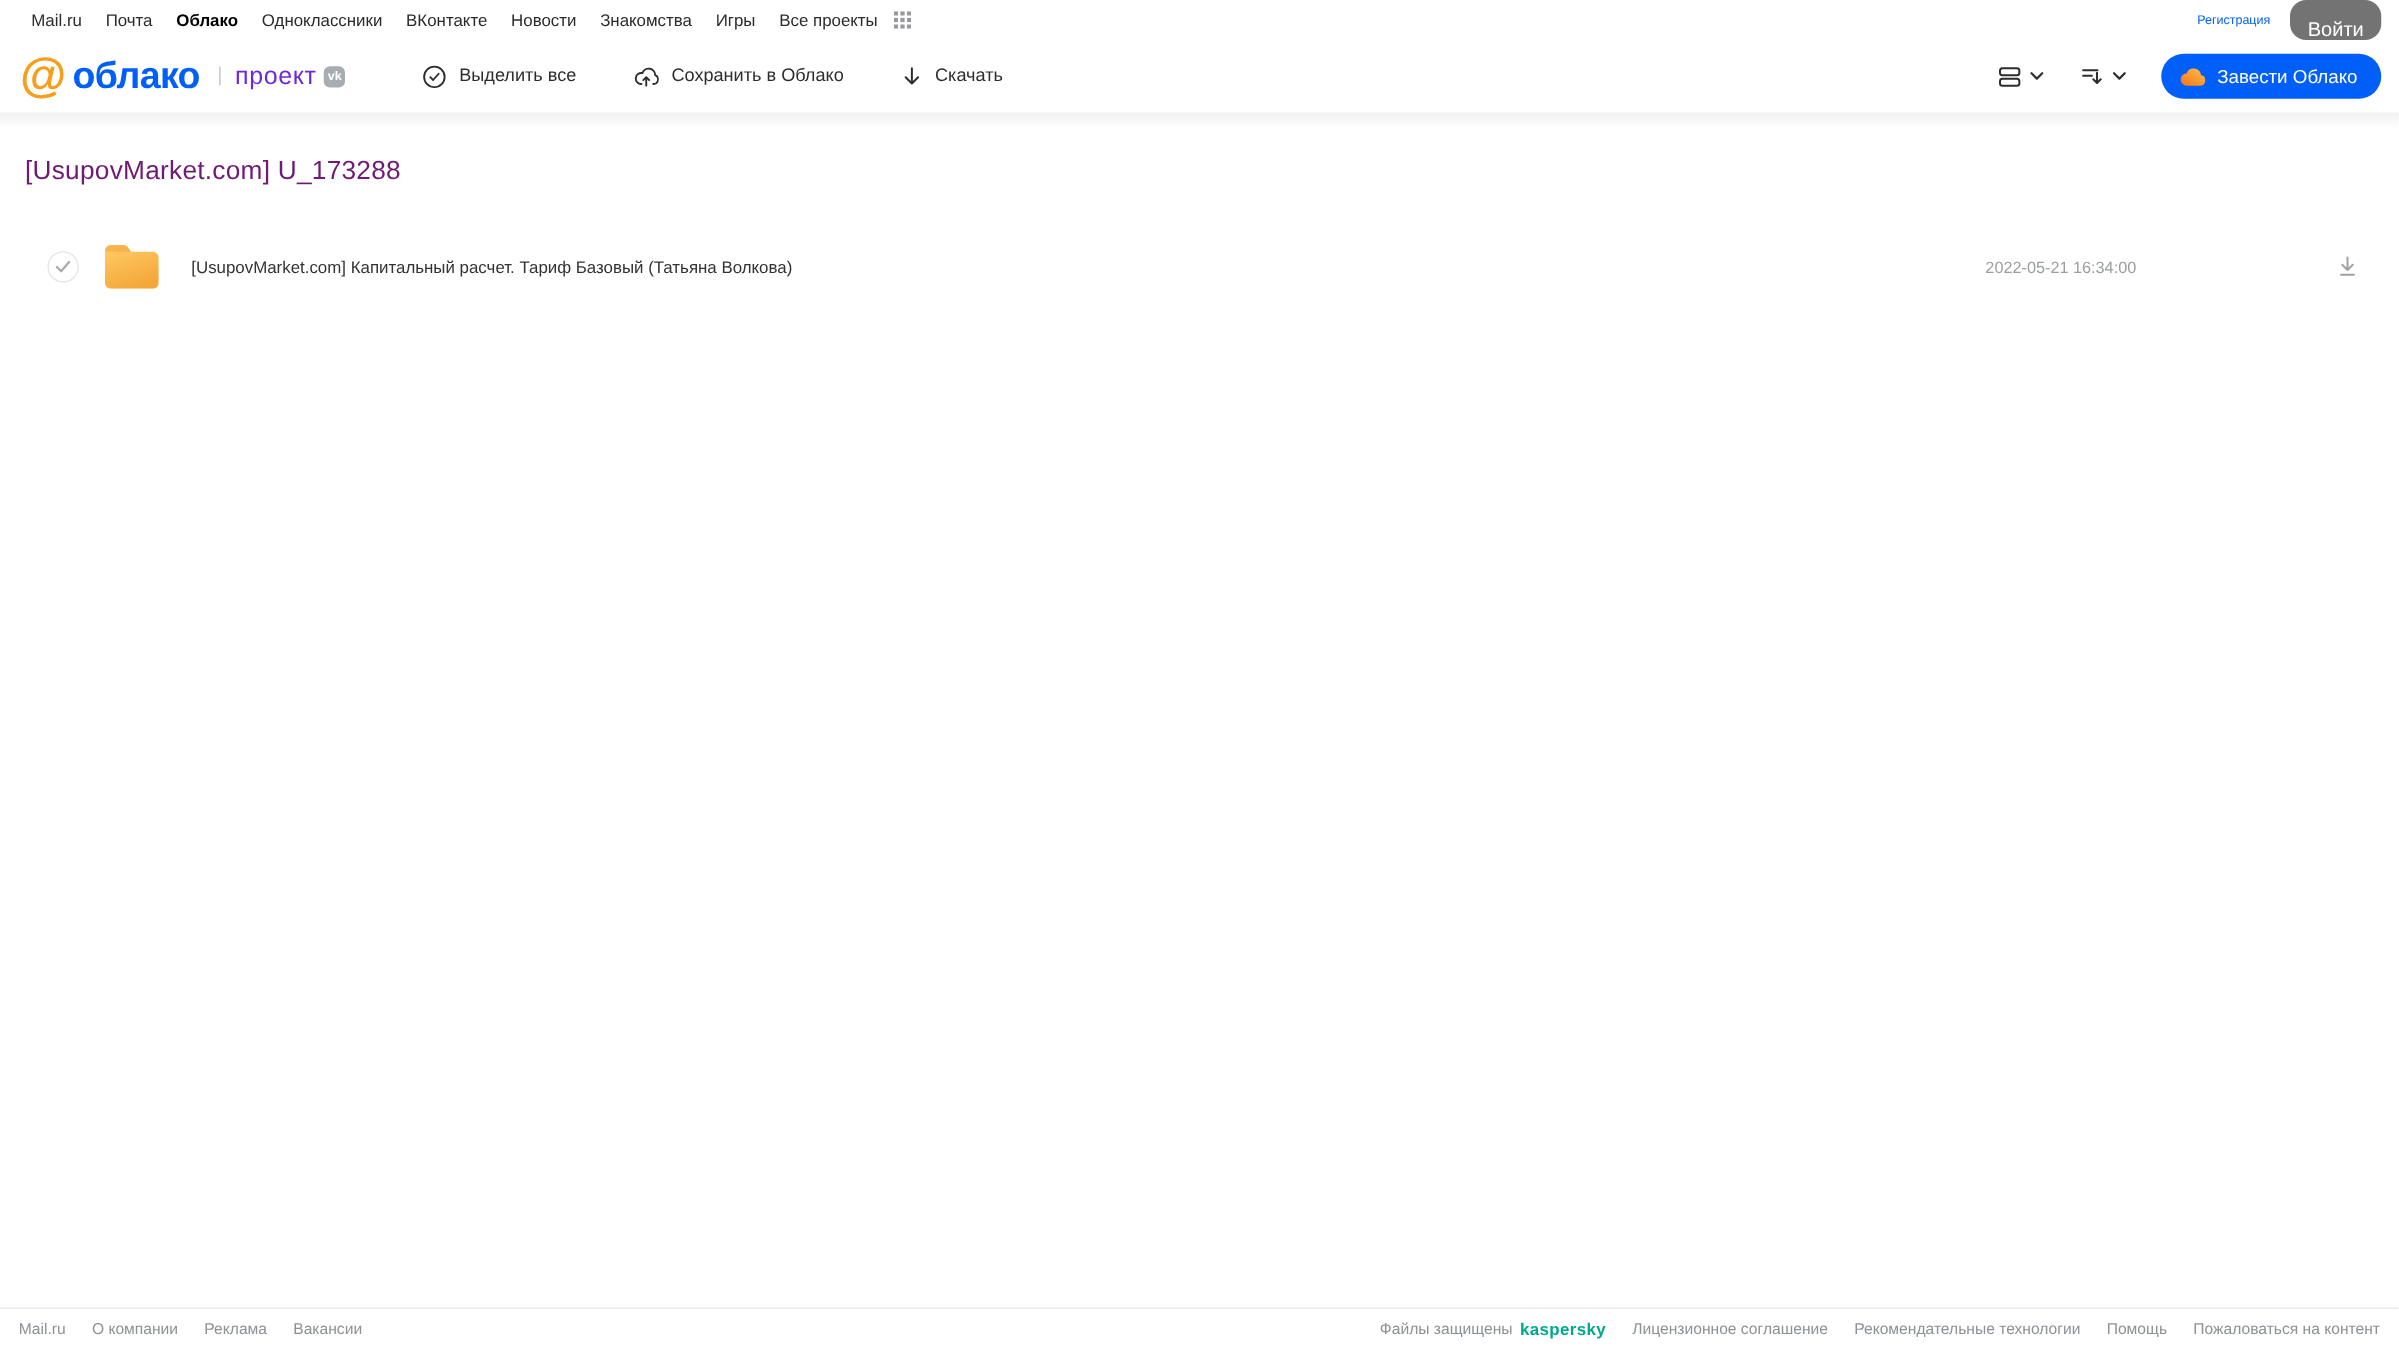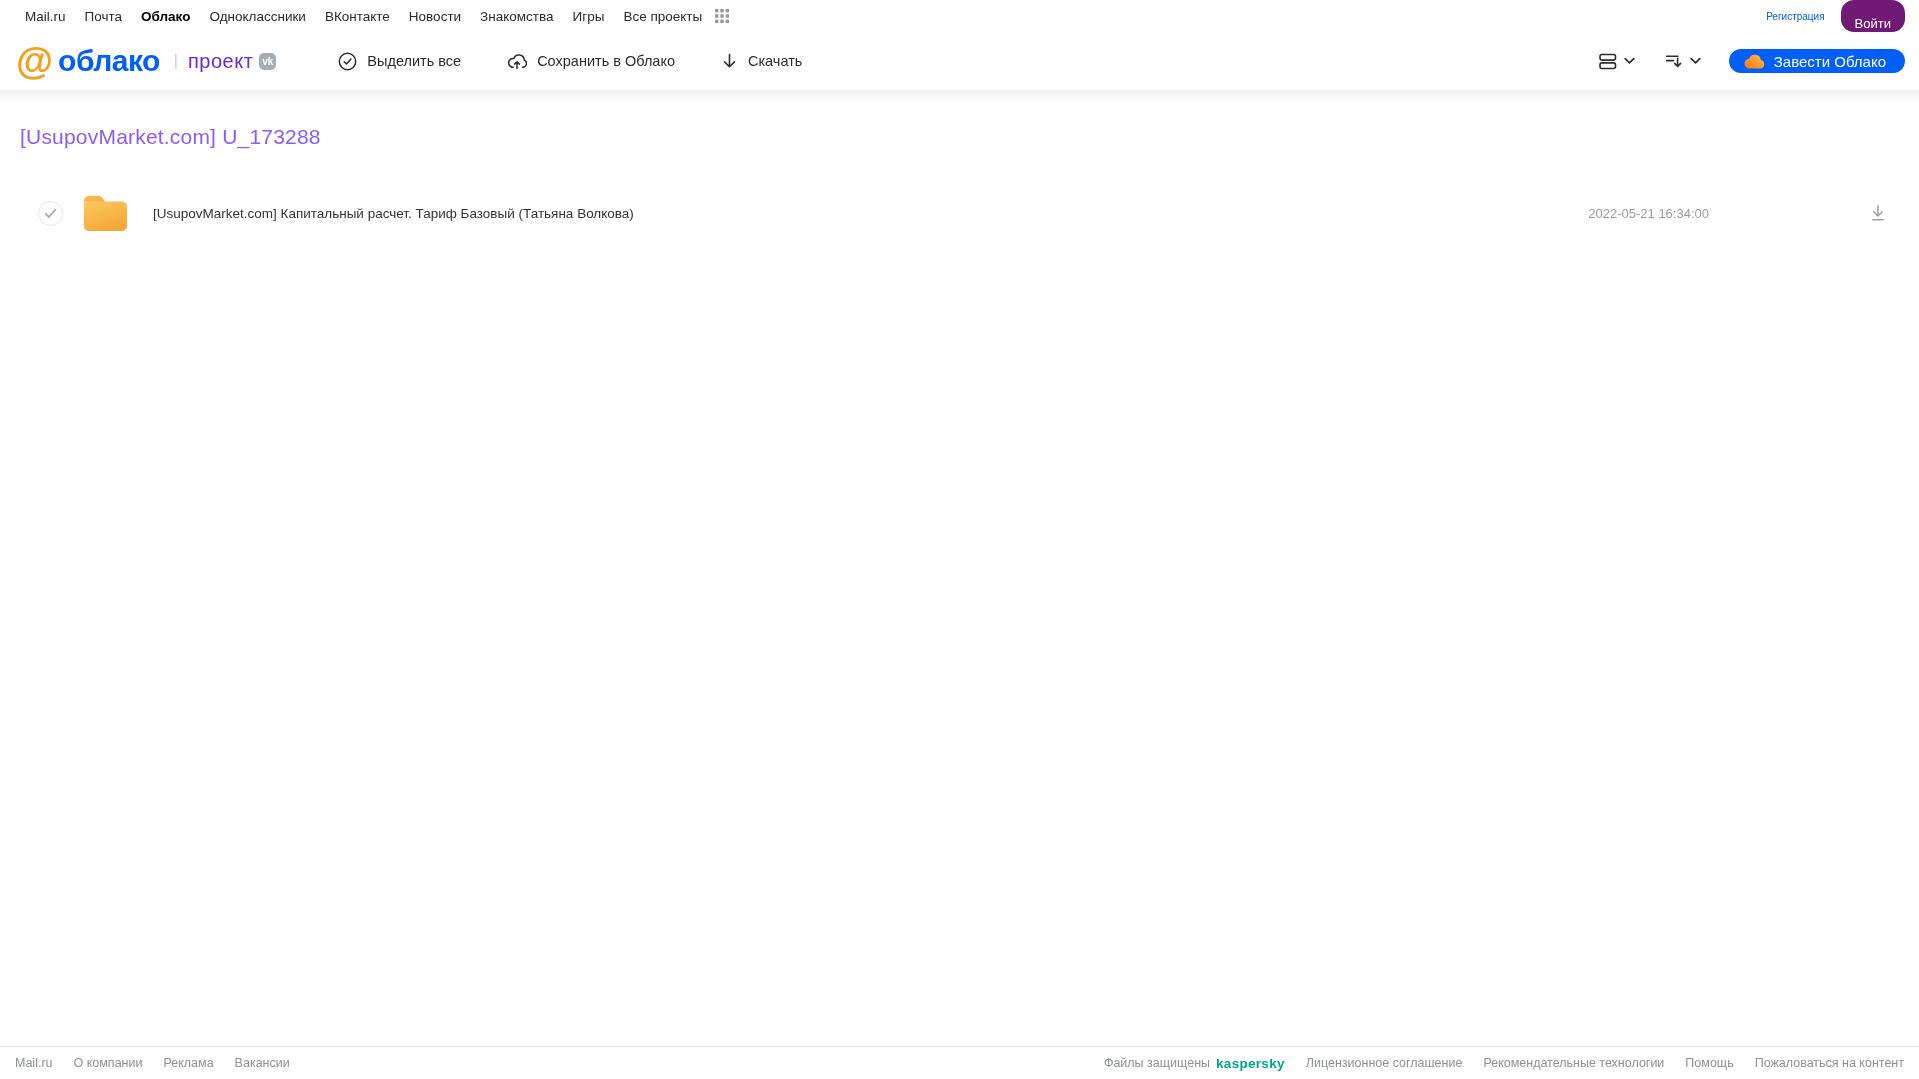--- a/index.html
+++ b/index.html
@@ -9,21 +9,21 @@
 
   
   .topbar { height:32px; display:flex; align-items:center; justify-content:space-between;
     padding:0 14px 0 25px; }
   .topnav { display:flex; align-items:center; gap:19px; }
   .topnav a { font-size:13.5px; color:#2b2b2b; text-decoration:none; }
   .topnav a.active { font-weight:700; color:#000; }
   .grid-icon { display:inline-flex; margin-left:-6px; }
   .topbar-right { display:flex; align-items:center; gap:16px; }
   .reg-link { font-size:10px; color:#005FF9; text-decoration:none; }
-  .login-btn { background:#701a75; color:#fff; border:none; font-size:13px;
+  .login-btn { background:#737373; color:#fff; border:none; font-size:16px;
     font-family:inherit; border-radius:13px; height:24px; padding:16px 14px; cursor:pointer; }
 
   
   .appbar { height:58px; display:flex; align-items:center; padding:0 14px 0 16px; }
   .logo { display:flex; align-items:center; }
   .logo-at { font-size:38px; font-weight:700; color:#F79E1B; line-height:1;
     margin-right:6px; letter-spacing:-1px; }
   .logo-word { font-size:30px; font-weight:700; color:#005FF9; letter-spacing:-0.5px; }
   .logo-sep { color:#c9cdd2; font-size:16px; margin:0 10px 0 14px; }
   .logo-project { font-size:20px; color:#6d28d9; letter-spacing:0.5px; }
@@ -32,27 +32,27 @@
     font-size:10px; font-weight:700; margin-left:6px; text-transform:lowercase; }
   .actions { display:flex; align-items:center; gap:46px; margin-left:62px; }
   .action { display:flex; align-items:center; gap:10px; cursor:pointer;
     color:#2c2d2e; background:none; border:none; font-family:inherit;justify-content:flex-end; }
   .action .lbl { font-size:14.5px; color:#2c2d2e; }
   .appbar-right { margin-left:auto; display:flex; align-items:center; }
   .icon-ctl { display:flex; align-items:center; gap:7px; cursor:pointer;
     background:none; border:none; color:#2c2d2e; padding:6px; }
   .icon-ctl + .icon-ctl { margin-left:18px; }
   .create-btn { margin-left:22px; display:flex; align-items:center; gap:9px;
-    background:#005FF9; border:none; border-radius:18px; height:24px; padding:0 19px 0 15px;
+    background:#005FF9; border:none; border-radius:18px; height:36px; padding:0 19px 0 15px;
     color:#fff; font-size:15px; font-family:inherit; cursor:pointer; }
   .header-shadow { height:13px; background:linear-gradient(to bottom, rgba(60,60,70,0.07), rgba(255,255,255,0)); }
 
   
   main { padding:0; }
-  .page-title { font-size:21px; font-weight:400; color:#8b5cf6; margin:22px 0 0 20px;
+  .page-title { font-size:21px; font-weight:400; color:#701a75; margin:22px 0 0 20px;
     letter-spacing:0.2px; }
   .file-row { margin-top:36px; height:56px; display:flex; align-items:center;
     padding:0 28px 0 38px; cursor:pointer;text-align:right; }
   .row-check { width:25px; height:25px; border-radius:50%; border:1.5px solid #e4e5e8;
     display:flex; align-items:center; justify-content:center; flex:none; }
   .folder-wrap { margin-left:21px; display:flex; flex:none; }
   .file-name { margin-left:26px; font-size:13.5px; color:#333; text-decoration:none; }
   .file-date { margin-left:auto; font-size:13px; color:#9a9da1; }
   .row-download { margin-left:160px; margin-right:4px; display:flex; flex:none; cursor:pointer; }
 

